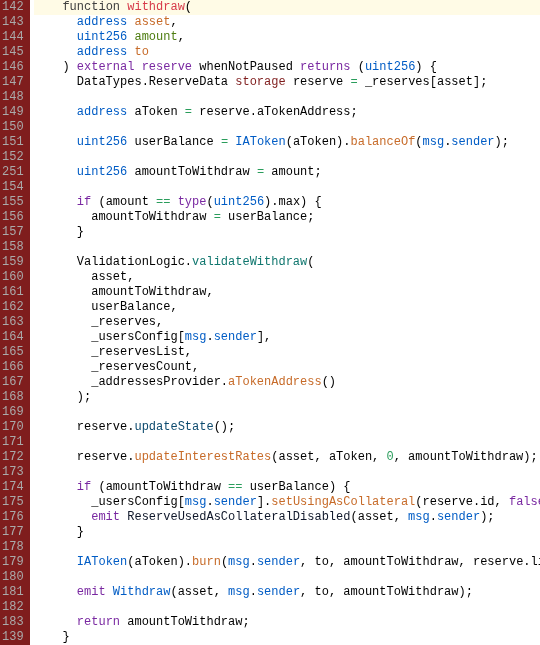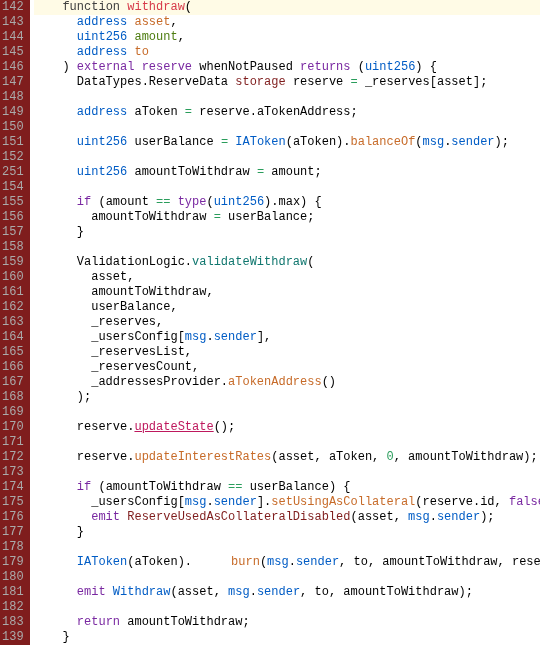--- a/index.html
+++ b/index.html
@@ -104,29 +104,29 @@
       <div><span>        asset,</span></div>
       <div><span>        amountToWithdraw,</span></div>
       <div><span>        userBalance,</span></div>
       <div><span>        _reserves,</span></div>
       <div><span>        _usersConfig[</span><span style="color: rgb(0, 92, 197);">msg</span><span>.</span><span style="color: rgb(0, 92, 197);">sender</span><span>],</span></div>
       <div><span>        _reservesList,</span></div>
       <div><span>        _reservesCount,</span></div>
       <div><span>        _addressesProvider</span><span>.</span><span style="color: rgb(199, 107, 41);">aTokenAddress</span><span>()</span></div>
       <div><span>      );</span></div>
       <div><span></span></div>
-      <div><span>      reserve</span><span>.</span><span style="color: #be185d; text-decoration: underline;">updateState</span><span>();</span></div>
+      <div><span>      reserve</span><span>.</span><span style="color: #0c4a6e;">updateState</span><span>();</span></div>
       <div><span></span></div>
       <div><span>      reserve</span><span>.</span><span style="color: rgb(199, 107, 41);">updateInterestRates</span><span>(asset, aToken, </span><span style="color: rgb(42, 157, 92);">0</span><span>, amountToWithdraw);</span></div>
       <div><span></span></div>
       <div><span>      </span><span style="color: rgb(121, 40, 161);">if</span><span> (amountToWithdraw </span><span style="color: rgb(42, 157, 92);">==</span><span> userBalance) {</span></div>
       <div><span>        _usersConfig[</span><span style="color: rgb(0, 92, 197);">msg</span><span>.</span><span style="color: rgb(0, 92, 197);">sender</span><span>]</span><span>.</span><span style="color: rgb(199, 107, 41);">setUsingAsCollateral</span><span>(reserve</span><span>.</span><span>id</span><span>, </span><span style="color: rgb(121, 40, 161);">false</span></div>
-      <div><span>        </span><span style="color: rgb(121, 40, 161);">emit</span><span> </span><span style="color: #7f1d1d; text-align: center;">ReserveUsedAsCollateralDisabled</span><span>(asset, </span><span style="color: rgb(0, 92, 197);">msg</span><span>.</span><span style="color: rgb(0, 92, 197);">sender</span><span>);</span></div>
+      <div><span>        </span><span style="color: rgb(121, 40, 161);">emit</span><span> </span><span style="color: #0f172a; text-align: center;">ReserveUsedAsCollateralDisabled</span><span>(asset, </span><span style="color: rgb(0, 92, 197);">msg</span><span>.</span><span style="color: rgb(0, 92, 197);">sender</span><span>);</span></div>
       <div><span>      }</span></div>
       <div><span></span></div>
-      <div><span>      </span><span style="color: rgb(0, 92, 197);">IAToken</span><span>(aToken)</span><span>.</span><span style="color: rgb(199, 107, 41); margin-left: 39px;">burn</span><span>(</span><span style="color: rgb(0, 92, 197);">msg</span><span>.</span><span style="color: rgb(0, 92, 197);">sender</span><span>, to, amountToWithdraw, reserve</span><span>.</span><span>liquidityIndex</span></div>
+      <div><span>      </span><span style="color: rgb(0, 92, 197);">IAToken</span><span>(aToken)</span><span>.</span><span style="color: rgb(199, 107, 41);">burn</span><span>(</span><span style="color: rgb(0, 92, 197);">msg</span><span>.</span><span style="color: rgb(0, 92, 197);">sender</span><span>, to, amountToWithdraw, reserve</span><span>.</span><span>liquidityIndex</span></div>
       <div><span></span></div>
       <div><span>      </span><span style="color: rgb(121, 40, 161);">emit</span><span> </span><span style="color: rgb(0, 92, 197);">Withdraw</span><span>(asset, </span><span style="color: rgb(0, 92, 197);">msg</span><span>.</span><span style="color: rgb(0, 92, 197);">sender</span><span>, to, amountToWithdraw);</span></div>
       <div><span></span></div>
       <div><span>      </span><span style="color: rgb(121, 40, 161);">return</span><span> amountToWithdraw;</span></div>
       <div><span>    }</span></div>
     </div>
 </div>
 
 </body></html>

